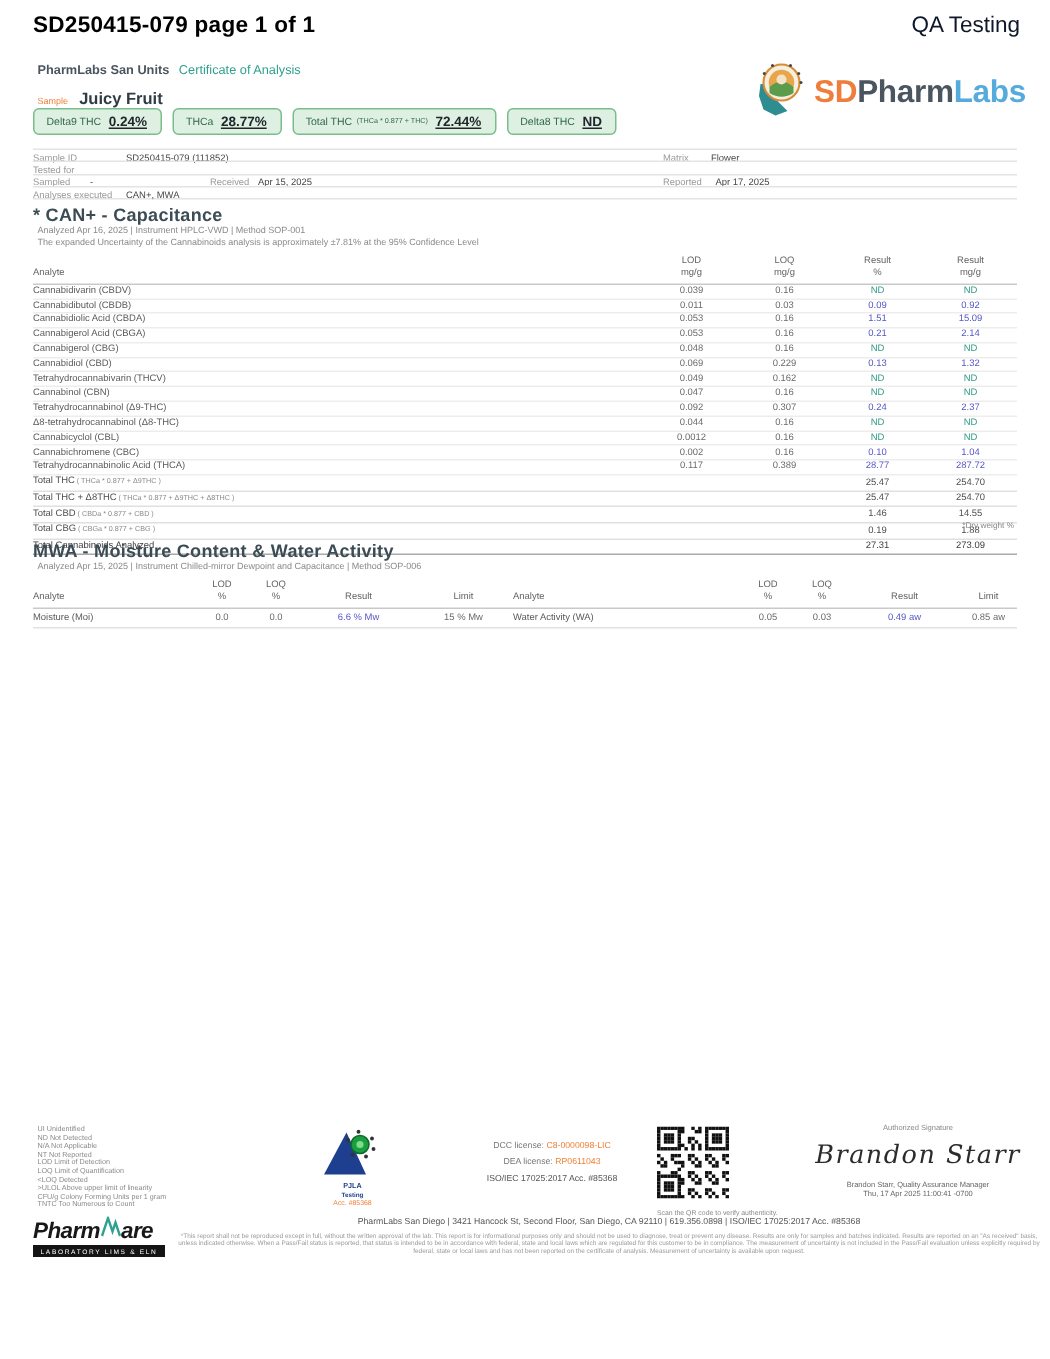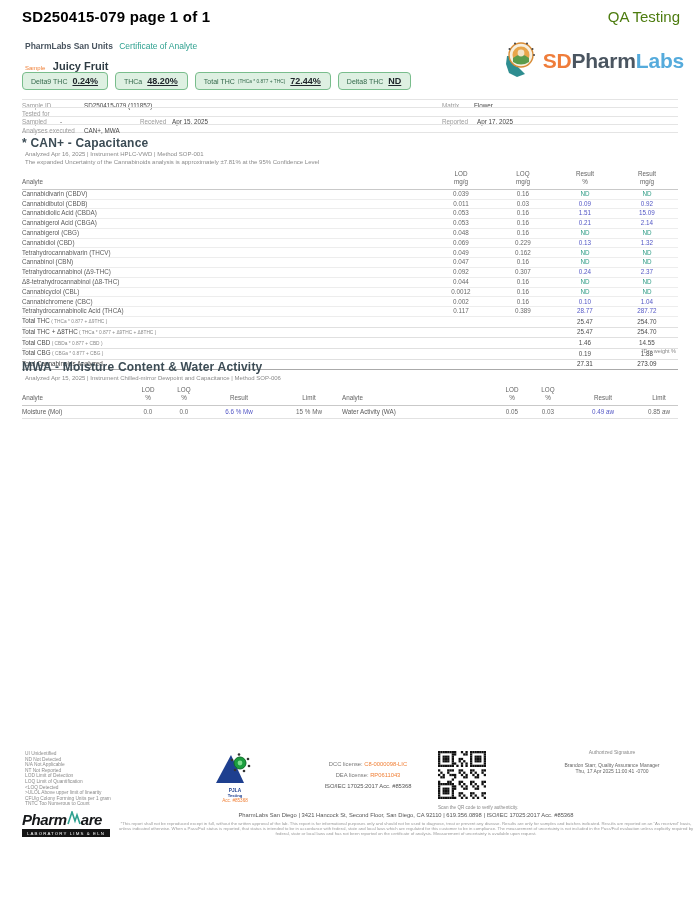--- a/index.html
+++ b/index.html
@@ -2,21 +2,21 @@
 <html><head>
 <meta charset="utf-8">
 <style>
   * { margin:0; padding:0; box-sizing:border-box; }
   html,body { background:#fff; }
   body { font-family:"Liberation Sans", sans-serif; color:#444; }
   .page { position:relative; width:700px; height:906px; background:#fff; overflow:hidden; }
 
   
   .doc-title { position:absolute; left:22px; top:8px; font-size:15px; font-weight:600; color:#000000; letter-spacing:.2px; }
-  .qa-label  { position:absolute; right:20px; top:8px; font-size:15px; font-weight:500; color:#4d7c0f; }
+  .qa-label  { position:absolute; right:20px; top:8px; font-size:15px; font-weight:500; color:#0f172a; }
   .lab-line  { position:absolute; left:25px; top:41px; font-size:8.5px; }
   .lab-name  { font-weight:bold; color:#4a5560; }
   .doc-type  { color:#2fa190; margin-left:4px; }
   .sample-line { position:absolute; left:25px; top:56px; }
   .sample-label { font-size:6px; color:#f08038; margin-right:3px; }
   .sample-name  { font-size:11px; font-weight:bold; color:#2f3c44; }
 
   .badges { position:absolute; left:22px; top:72px; display:flex; gap:7px; }
   .badge { border:1px solid #79bd8c; background:#def0e2; border-radius:4px; padding:3px 9px 3px 8px;
            display:flex; align-items:center; gap:5px; height:18px; }
@@ -86,36 +86,36 @@
 </head>
 <body>
 
 <div class="page">
 
   <div class="doc-title">SD250415-079 page 1 of 1</div>
   <div class="qa-label">QA Testing</div>
 
   <div class="lab-line">
     <span class="lab-name">PharmLabs San Units</span>
-    <span class="doc-type">Certificate of Analyte</span>
+    <span class="doc-type">Certificate of Analysis</span>
   </div>
 
   <div class="sample-line">
     <span class="sample-label">Sample</span>
     <span class="sample-name">Juicy Fruit</span>
   </div>
 
   <div class="badges">
     <div class="badge">
       <span class="badge-label">Delta9 THC</span>
       <span class="badge-value">0.24%</span>
     </div>
     <div class="badge">
       <span class="badge-label">THCa</span>
-      <span class="badge-value">48.20%</span>
+      <span class="badge-value">28.77%</span>
     </div>
     <div class="badge">
       <span class="badge-label">Total THC</span>
       <span class="badge-formula">(THCa * 0.877 + THC)</span>
       <span class="badge-value">72.44%</span>
     </div>
     <div class="badge">
       <span class="badge-label">Delta8 THC</span>
       <span class="badge-value">ND</span>
     </div>
@@ -625,20 +625,21 @@
         <rect x="27.43" y="45.71" width="2.29" height="2.29" fill="#111"></rect>
         <rect x="34.29" y="45.71" width="2.29" height="2.29" fill="#111"></rect>
         <rect x="38.86" y="45.71" width="2.29" height="2.29" fill="#111"></rect>
         <rect x="45.71" y="45.71" width="2.29" height="2.29" fill="#111"></rect>
       </svg>
     <div class="qr-caption">Scan the QR code to verify authenticity.</div>
   </div>
 
   <div class="sig">
     <div class="sig-label">Authorized Signature</div>
+    <div class="sig-script">Brandon Starr</div>
     <div class="sig-title">Brandon Starr, Quality Assurance Manager</div>
     <div class="sig-time">Thu, 17 Apr 2025 11:00:41 -0700</div>
   </div>
 
   <div class="pharmware">
     <div class="pw-name">
       <span>Pharm</span>
       <span>
         <svg width="14" height="14" viewBox="0 0 14 14">
             <polyline points="1,13 5,1 8,10 10,4 13,13" fill="none" stroke="#2fa190" stroke-width="1.6"></polyline>

